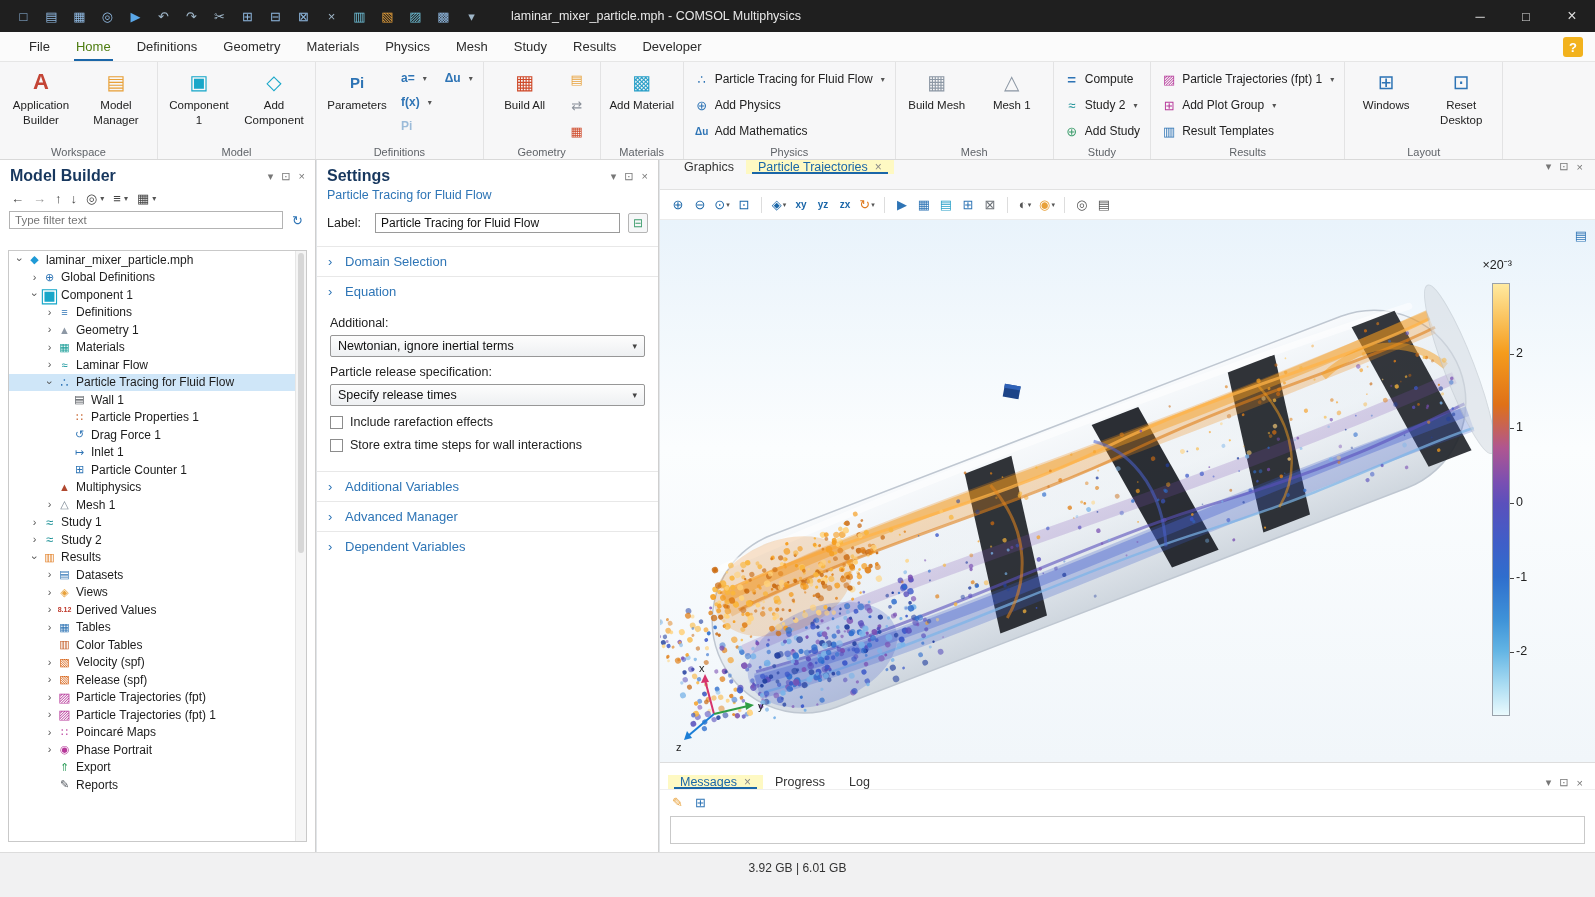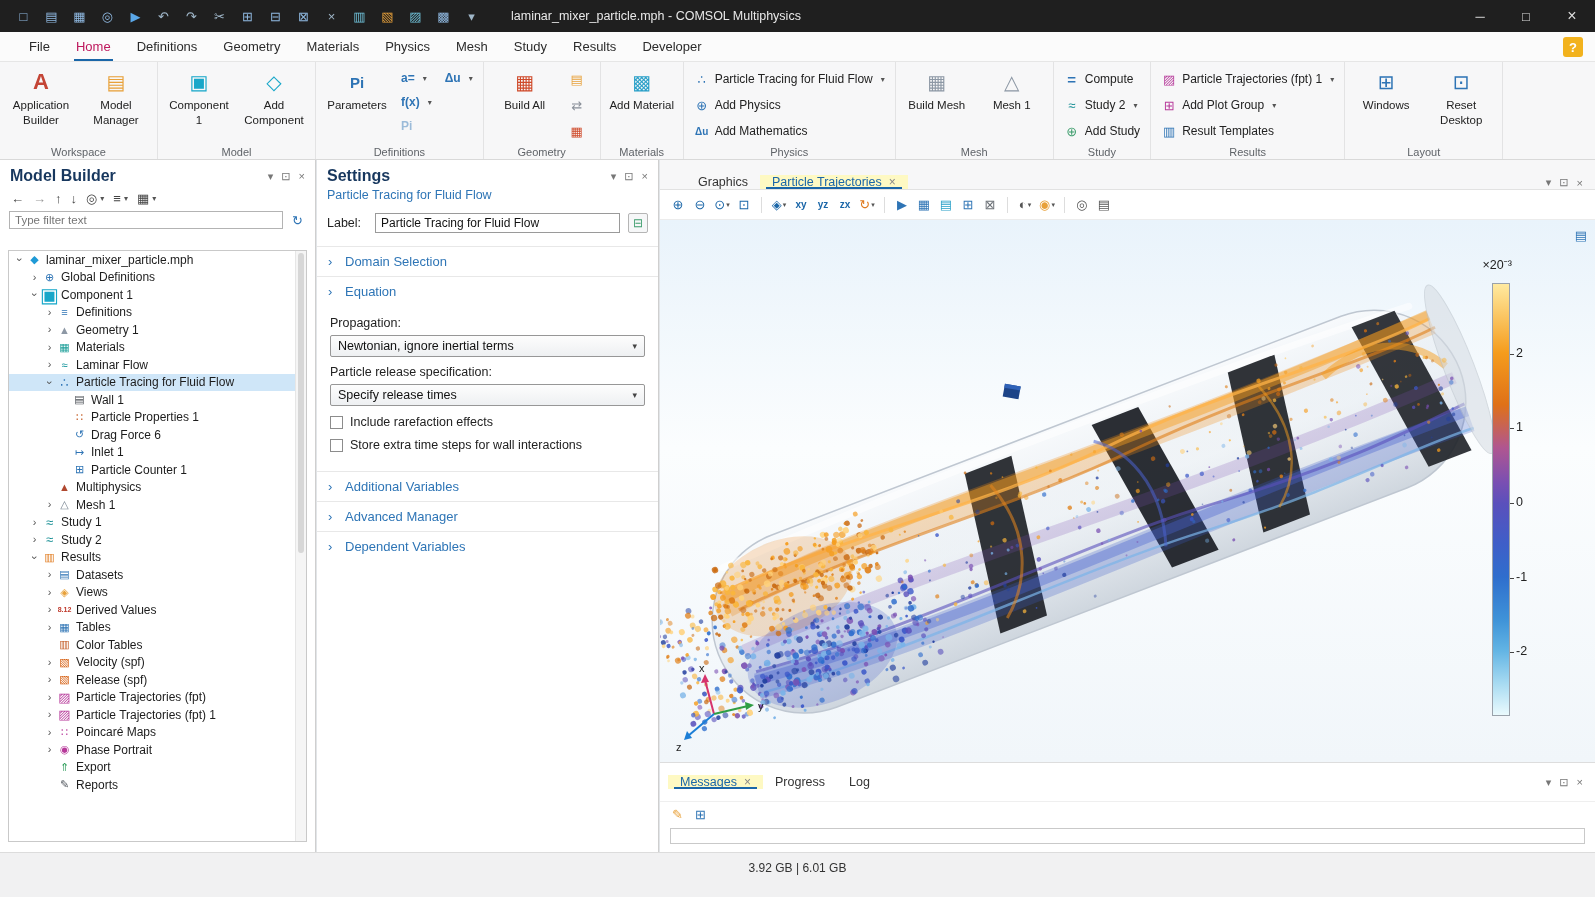--- a/index.html
+++ b/index.html
@@ -13,21 +13,21 @@
   .tb-icon { width:27px; height:24px; display:flex; align-items:center; justify-content:center;
     font-size:13px; border-radius:3px; }
   .tb-title { margin-left:26px; font-size:12.5px; color:#e8e8e8; white-space:nowrap; }
   .tb-caps { margin-left:auto; display:flex; height:32px; }
   .tb-cap { width:46px; display:flex; align-items:center; justify-content:center; font-size:13px; color:#dcdcdc; }
 
   
   .menubar { position:absolute; top:32px; left:0; right:0; height:30px; background:#fbfbfb;
     border-bottom:1px solid #e6e6e6; display:flex; align-items:stretch; padding-left:16px; }
   .menu-item { padding:0 13px; display:flex; align-items:center; font-size:13px; color:#2b2b2b; position:relative; }
-  .menu-item.active { color:#be185d; }
+  .menu-item.active { color:#4d7c0f; }
   .menu-item.active::after { content:""; position:absolute; left:11px; right:11px; bottom:0; height:2px; background:#1a66a8; }
   .help-btn { position:absolute; right:12px; top:5px; width:20px; height:20px; background:#f2b21d; color:#fff;
     border-radius:3px; display:flex; align-items:center; justify-content:center; font-size:13px; font-weight:bold; }
 
   
   .ribbon { position:absolute; top:62px; left:0; right:0; height:98px; background:#f7f7f8;
     border-bottom:1px solid #d9d9d9; display:flex; }
   .rgroup { position:relative; border-right:1px solid #e3e3e4; padding:3px 5px 15px; }
   .rgroup-label { position:absolute; bottom:1px; left:0; right:0; text-align:center; font-size:11px; color:#5f6368; }
   .ritems { display:flex; gap:3px; height:100%; align-items:flex-start; }
@@ -84,21 +84,21 @@
   .form-label { font-size:12.5px; color:#222; margin:8px 0 5px; }
   .select { display:flex; align-items:center; justify-content:space-between; border:1px solid #979797;
     background:linear-gradient(#fdfdfd,#eef0f2); height:22px; padding:0 7px; font-size:12.5px; color:#111; border-radius:2px; }
   .sel-caret { font-size:9px; color:#444; }
   .check-row { display:flex; align-items:center; gap:7px; margin:9px 0; font-size:12.5px; color:#222; }
   .checkbox { width:13px; height:13px; border:1px solid #8c8c8c; background:#fff; flex:none; }
 
   
   #graphics-col { position:absolute; top:160px; left:660px; right:0; bottom:45px; background:#fff;
     display:flex; flex-direction:column; }
-  .gtabs { height:30px; display:flex; align-items:flex-end; padding-left:26px; background:#f7f7f8;
+  .gtabs { height:30px; display:flex; align-items:flex-start; padding-left:12px; background:#f7f7f8;
     border-bottom:1px solid #e2e2e2; position:relative; }
   .gtab { padding:0 12px; display:flex; align-items:center; gap:7px; font-size:12.5px; color:#333; position:relative; }
   .gtab.active { color:#1a66a8; background:#fef9c3; }
   .gtab.active::after { content:""; position:absolute; left:6px; right:6px; bottom:0; height:2px; background:#1a66a8; }
   .tab-close { font-size:12px; color:#888; }
   .tabs-ctrls { margin-left:auto; display:flex; gap:8px; align-items:center; padding-right:12px; font-size:11px; color:#777; }
   .gtoolbar { height:30px; display:flex; align-items:center; gap:2px; padding:0 8px; border-bottom:1px solid #ececec; background:#fff; }
   .gt-icon { min-width:20px; height:20px; display:flex; align-items:center; justify-content:center;
     font-size:13px; border-radius:3px; padding:0 1px; }
   .gt-dd { font-size:7px; color:#555; margin-left:1px; }
@@ -112,21 +112,21 @@
       #5a50bc 51%, #3f5ec8 60%, #2f6ecd 68%, #3f93d8 78%, #62b4e4 85%, #aadcf2 93%, #eafafd 100%); }
   .cb-exp { position:absolute; top:36px; left:770px; width:82px; text-align:right; font-size:12.5px; color:#222; }
   .cb-tick { position:absolute; left:856px; font-size:12.5px; color:#222; }
   .cb-mark { position:absolute; left:850px; width:4px; height:1px; background:#444; }
 
   .axes-triad { position:absolute; left:12px; bottom:8px; }
   .axes-triad text { font-size:11px; fill:#222; }
 
   
   .messages { height:90px; border-top:1px solid #ddd; display:flex; flex-direction:column; background:#fff; }
-  .m-tabs { height:39px; display:flex; align-items:center; padding-left:8px; position:relative; border-bottom:1px solid #efefef; }
+  .m-tabs { height:27px; display:flex; align-items:flex-end; padding-left:8px; position:relative; border-bottom:1px solid #efefef; }
   .m-toolbar { height:24px; display:flex; align-items:center; gap:12px; padding-left:12px; }
   .m-tool { font-size:13px; }
   .m-box { margin:2px 10px 8px; flex:1; border:1px solid #c9c9c9; background:#fff; }
 
   
   .statusbar { position:absolute; left:0; right:0; bottom:0; height:45px; background:#f1f1f2;
     border-top:1px solid #dcdcdc; display:flex; justify-content:center; padding-top:8px; font-size:12px; color:#333; }
 </style>
 </head>
 <body>
@@ -419,21 +419,21 @@
           <span class="tlabel">Wall 1</span>
         </div>
         <div class="tree-row" style="padding-left: 49px;">
           <span class="tw"></span>
           <span class="ticon" style="color: rgb(194, 87, 31);">∷</span>
           <span class="tlabel">Particle Properties 1</span>
         </div>
         <div class="tree-row" style="padding-left: 49px;">
           <span class="tw"></span>
           <span class="ticon" style="color: rgb(46, 116, 181);">↺</span>
-          <span class="tlabel">Drag Force 6</span>
+          <span class="tlabel">Drag Force 1</span>
         </div>
         <div class="tree-row" style="padding-left: 49px;">
           <span class="tw"></span>
           <span class="ticon" style="color: rgb(46, 116, 181);">↦</span>
           <span class="tlabel">Inlet 1</span>
         </div>
         <div class="tree-row" style="padding-left: 49px;">
           <span class="tw"></span>
           <span class="ticon" style="color: rgb(46, 116, 181);">⊞</span>
           <span class="tlabel">Particle Counter 1</span>
@@ -557,21 +557,21 @@
   <div class="sections">
     <div class="section-h">
       <span class="sec-ch">›</span>
       <span>Domain Selection</span>
     </div>
     <div class="section-h">
       <span class="sec-ch">›</span>
       <span>Equation</span>
     </div>
     <div class="section-body">
-      <div class="form-label">Propagation:</div>
+      <div class="form-label">Additional:</div>
       <div class="select">
         <span>Newtonian, ignore inertial terms</span>
         <span class="sel-caret">▾</span>
       </div>
       <div class="form-label">Particle release specification:</div>
       <div class="select">
         <span>Specify release times</span>
         <span class="sel-caret">▾</span>
       </div>
       <div class="check-row">

